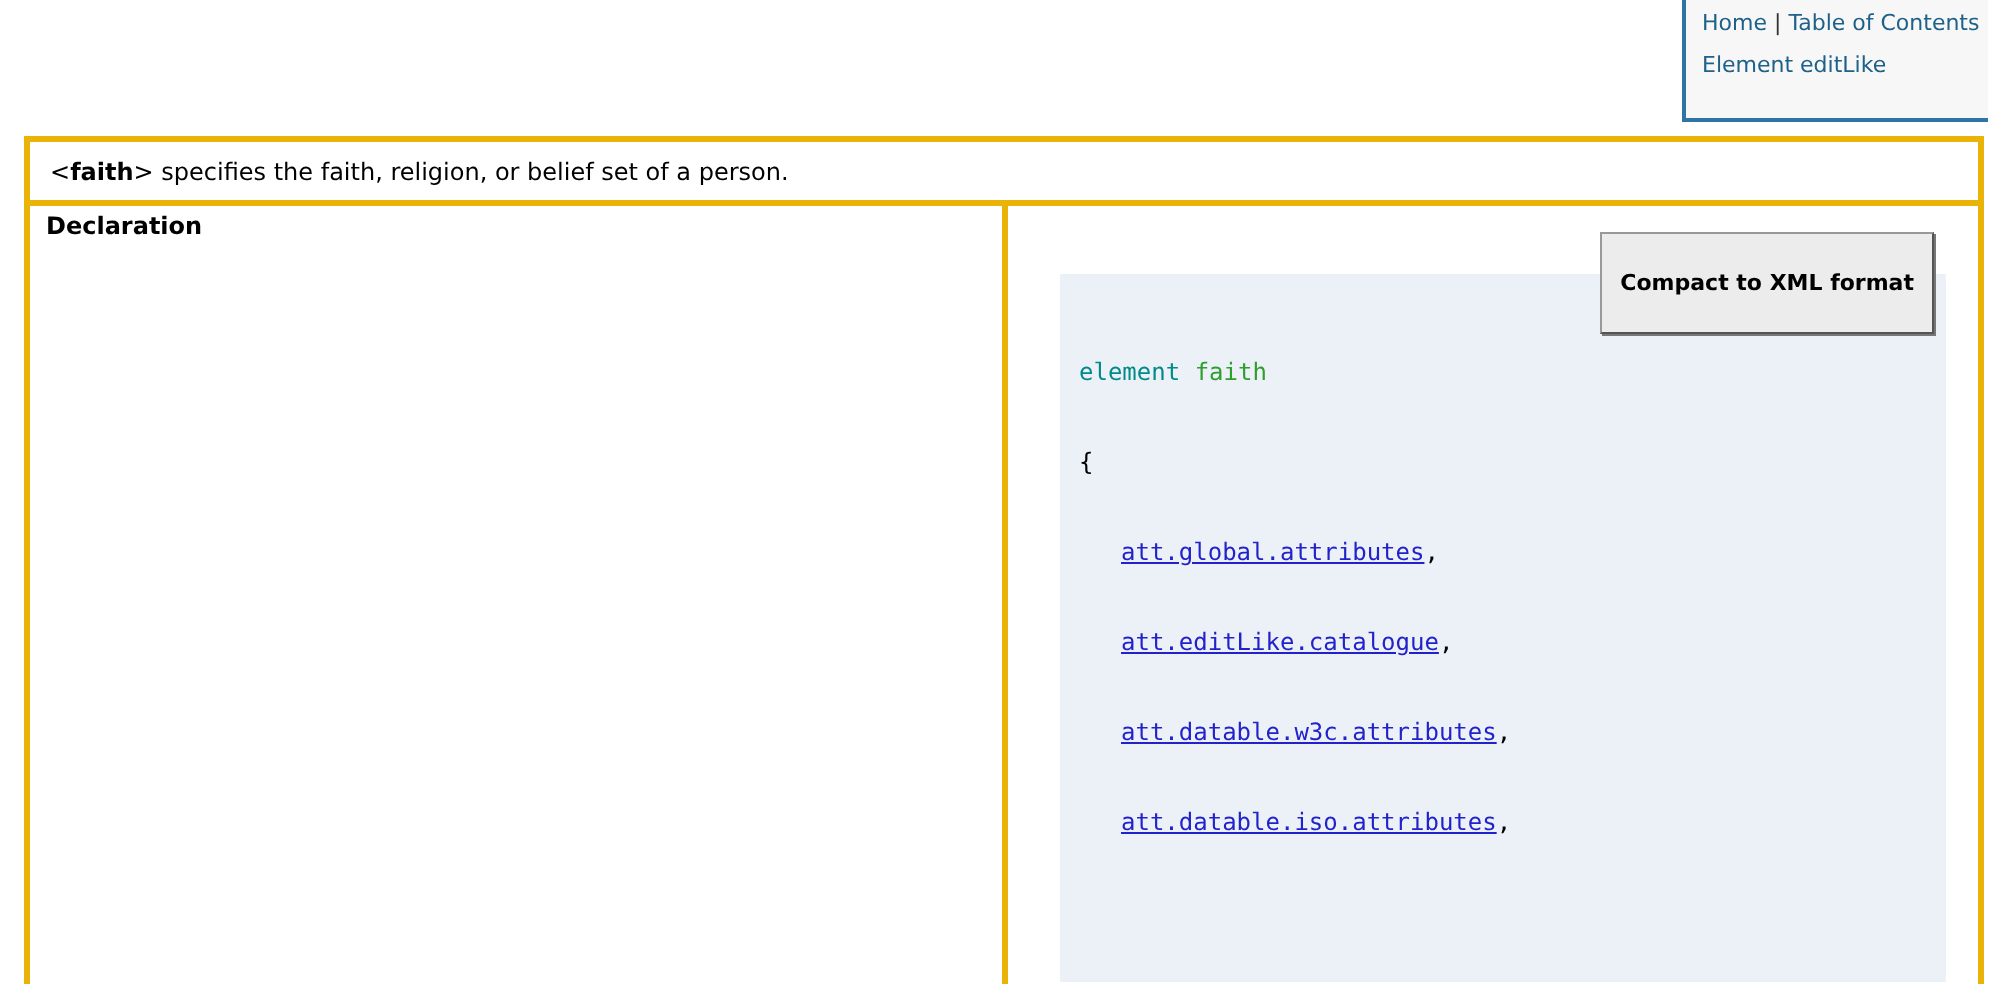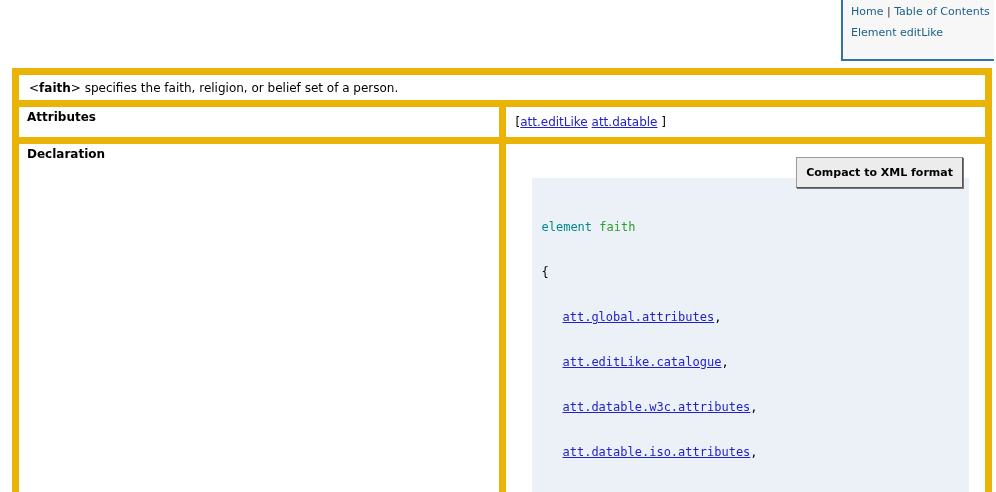--- a/index.html
+++ b/index.html
@@ -35,21 +35,21 @@
   .nav-group1 { margin-bottom: 7px; }
   .nav-sep { color: #333; }
 
   table.spec {
     margin-left: 12px;
     width: 980px;
     border-collapse: collapse;
     table-layout: fixed;
   }
   table.spec th, table.spec td {
-    border: 7px solid #eab308;
+    border: 3px solid #eab308;
     font-size: 12px;
   }
   table.spec th {
     width: 161px;
     text-align: left;
     vertical-align: top;
     padding: 3px 8px;
     font-weight: bold;
   }
   table.spec td {
@@ -67,21 +67,21 @@
   .btn-row { text-align: right; margin: 11px 12px 1px 0; height: 20px; }
   .xml-btn {
     font-family: "DejaVu Sans", "Liberation Sans", sans-serif;
     font-size: 11px; font-weight: bold;
     color: #000;
     background: #ECECEC;
     border: 1px solid #999;
     border-right: 1px solid #555;
     border-bottom: 1px solid #555;
     box-shadow: 1px 1px 0 #777;
-    padding: 8px 9px;
+    padding: 18px 9px;
     cursor: pointer;
   }
   .codeblock {
     background: #ECF1F7;
     margin: 1px 6px 0 16px;
     padding: 12px 10px;
     font-family: "DejaVu Sans Mono", "Liberation Mono", monospace;
     font-size: 12px;
     line-height: 15px;
     color: #000;
@@ -103,24 +103,20 @@
   </div>
 </div>
 
 <table class="spec">
   <tbody>
       <tr class="row-desc">
     <td colspan="2"><span>&lt;</span><b>faith</b><span>&gt;</span><span> specifies the faith, religion, or belief set of a person.</span></td>
   </tr>
 
 
-  <tr class="row-attributes">
-    <th>Attributes</th>
-    <td><span>[</span><a class="blink">att.editLike</a> <a class="blink">att.datable</a><span> ]</span></td>
-  </tr>
 
   <tr class="row-declaration">
     <th>Declaration</th>
     <td class="decl-cell">
       <div class="btn-row">
         <button class="xml-btn">Compact to XML format</button>
       </div>
       <div class="codeblock">
         <div class="code-line"><span class="kw-element">element</span> <span class="el-name">faith</span></div>
         <div class="code-line"><span>{</span></div>

